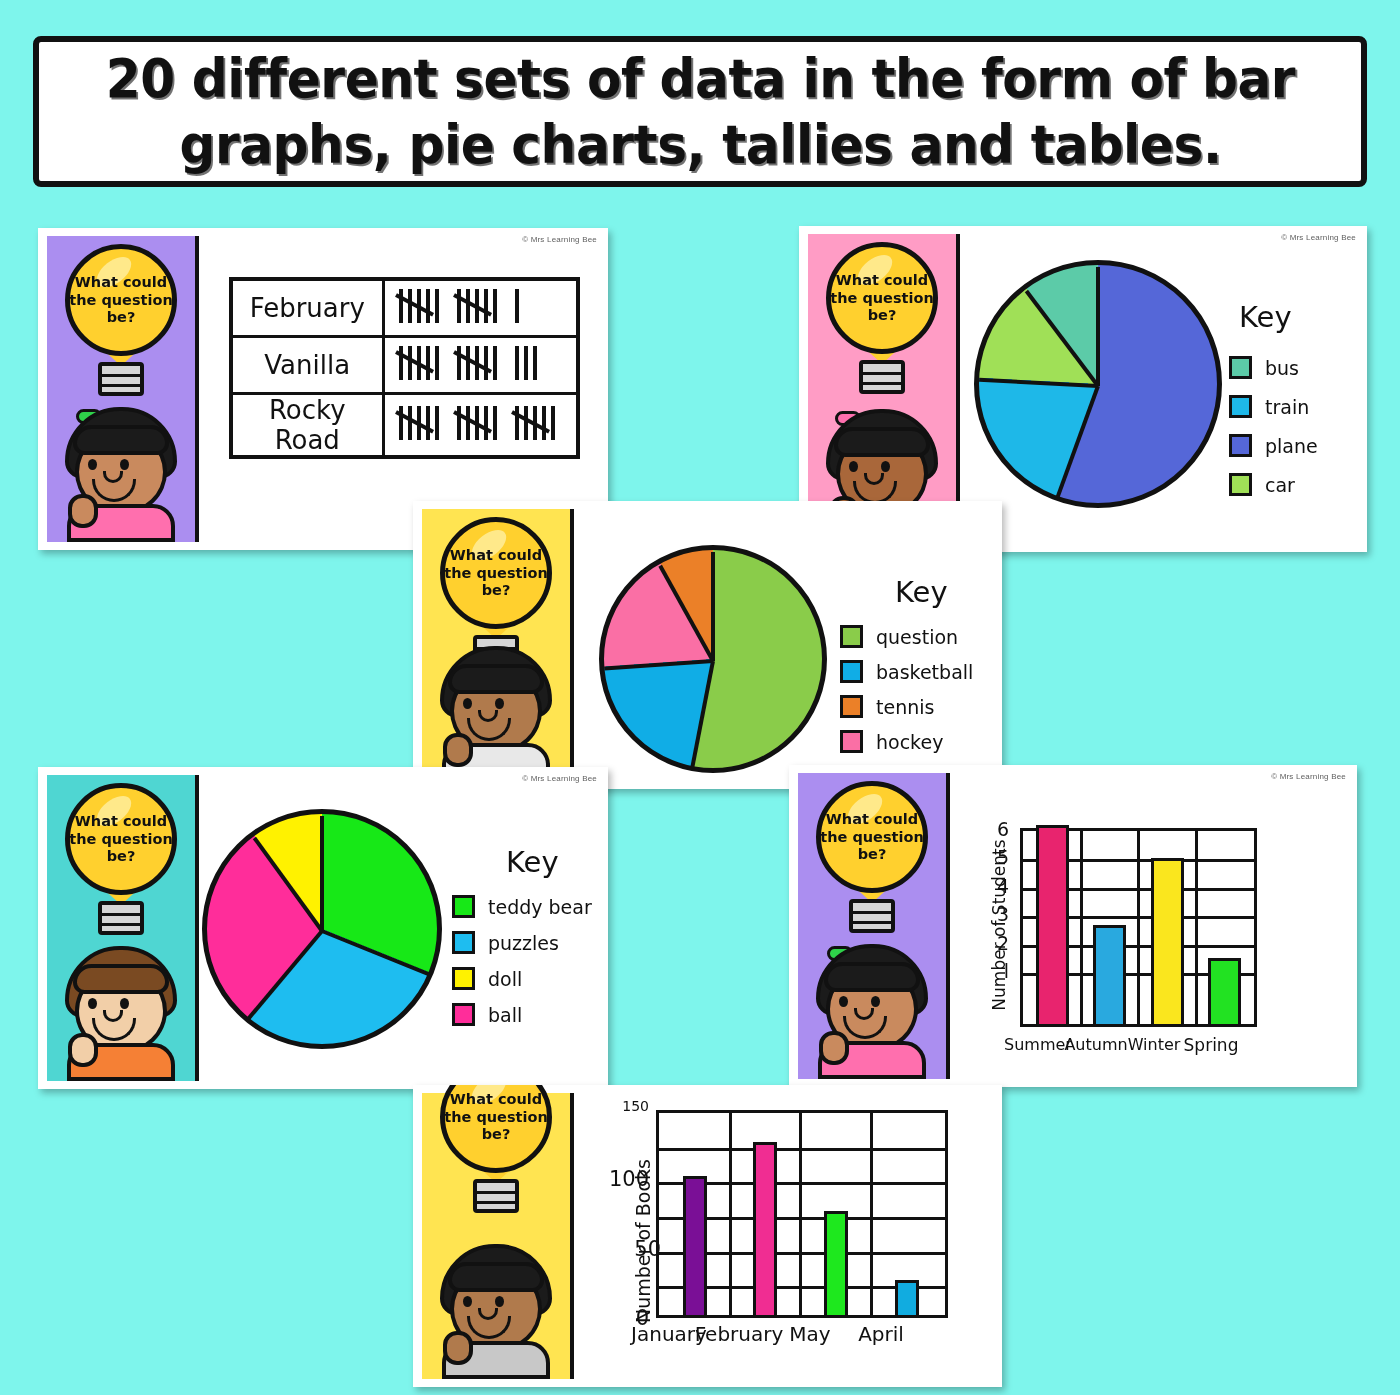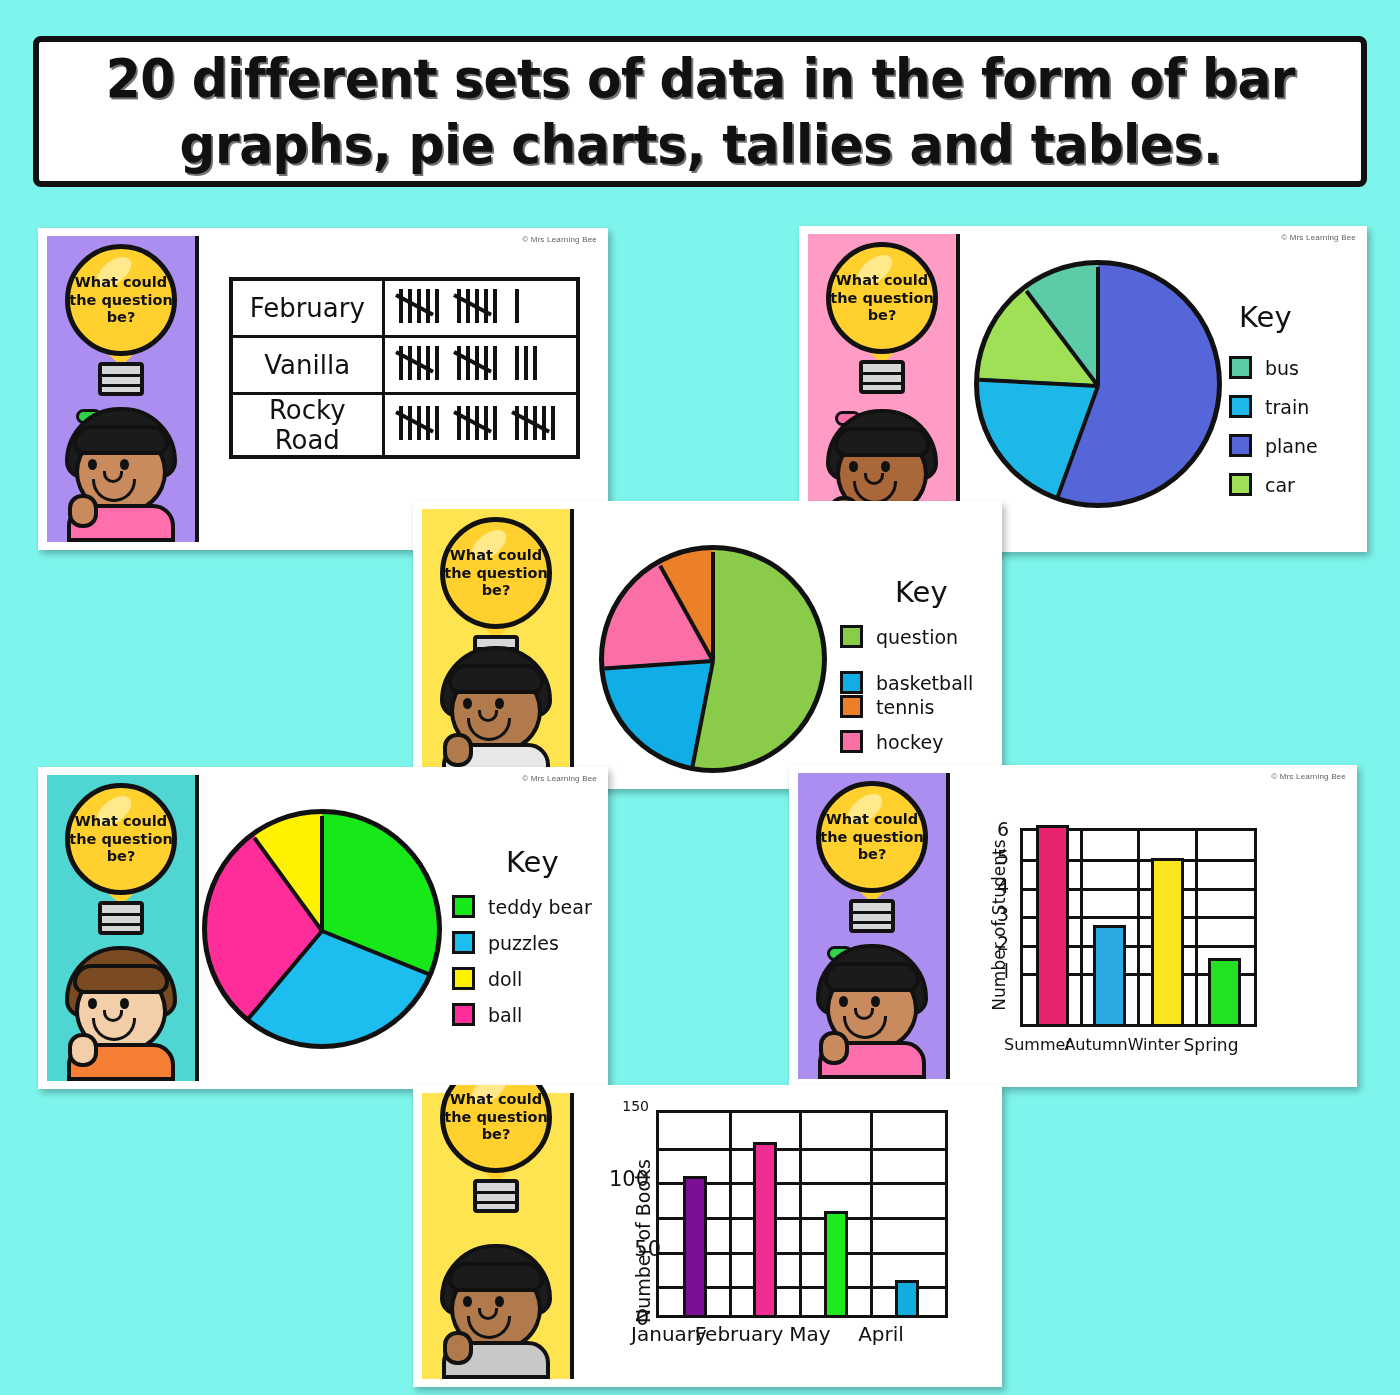--- a/index.html
+++ b/index.html
@@ -304,21 +304,21 @@
       <div class="pie-line" style="width:50%;transform:rotate(101deg);"></div>
       <div class="pie-line" style="width:50%;transform:rotate(176deg);"></div>
       <div class="pie-line" style="width:50%;transform:rotate(241deg);"></div>
     </div>
 
     <div class="key-title" style="left:482px;top:74px;">Key</div>
     <div class="key-row" style="left:427px;top:124px;">
       <span class="key-swatch" style="background:#8acc4a;"></span>
       <span class="key-label">question</span>
     </div>
-    <div class="key-row" style="left:427px;top:159px;margin-top:11px;">
+    <div class="key-row" style="left:427px;top:159px;">
       <span class="key-swatch" style="background:#10ade6;"></span>
       <span class="key-label">basketball</span>
     </div>
     <div class="key-row" style="left:427px;top:194px;">
       <span class="key-swatch" style="background:#eb8028;"></span>
       <span class="key-label">tennis</span>
     </div>
     <div class="key-row" style="left:427px;top:229px;">
       <span class="key-swatch" style="background:#fa6fa5;"></span>
       <span class="key-label">hockey</span>

